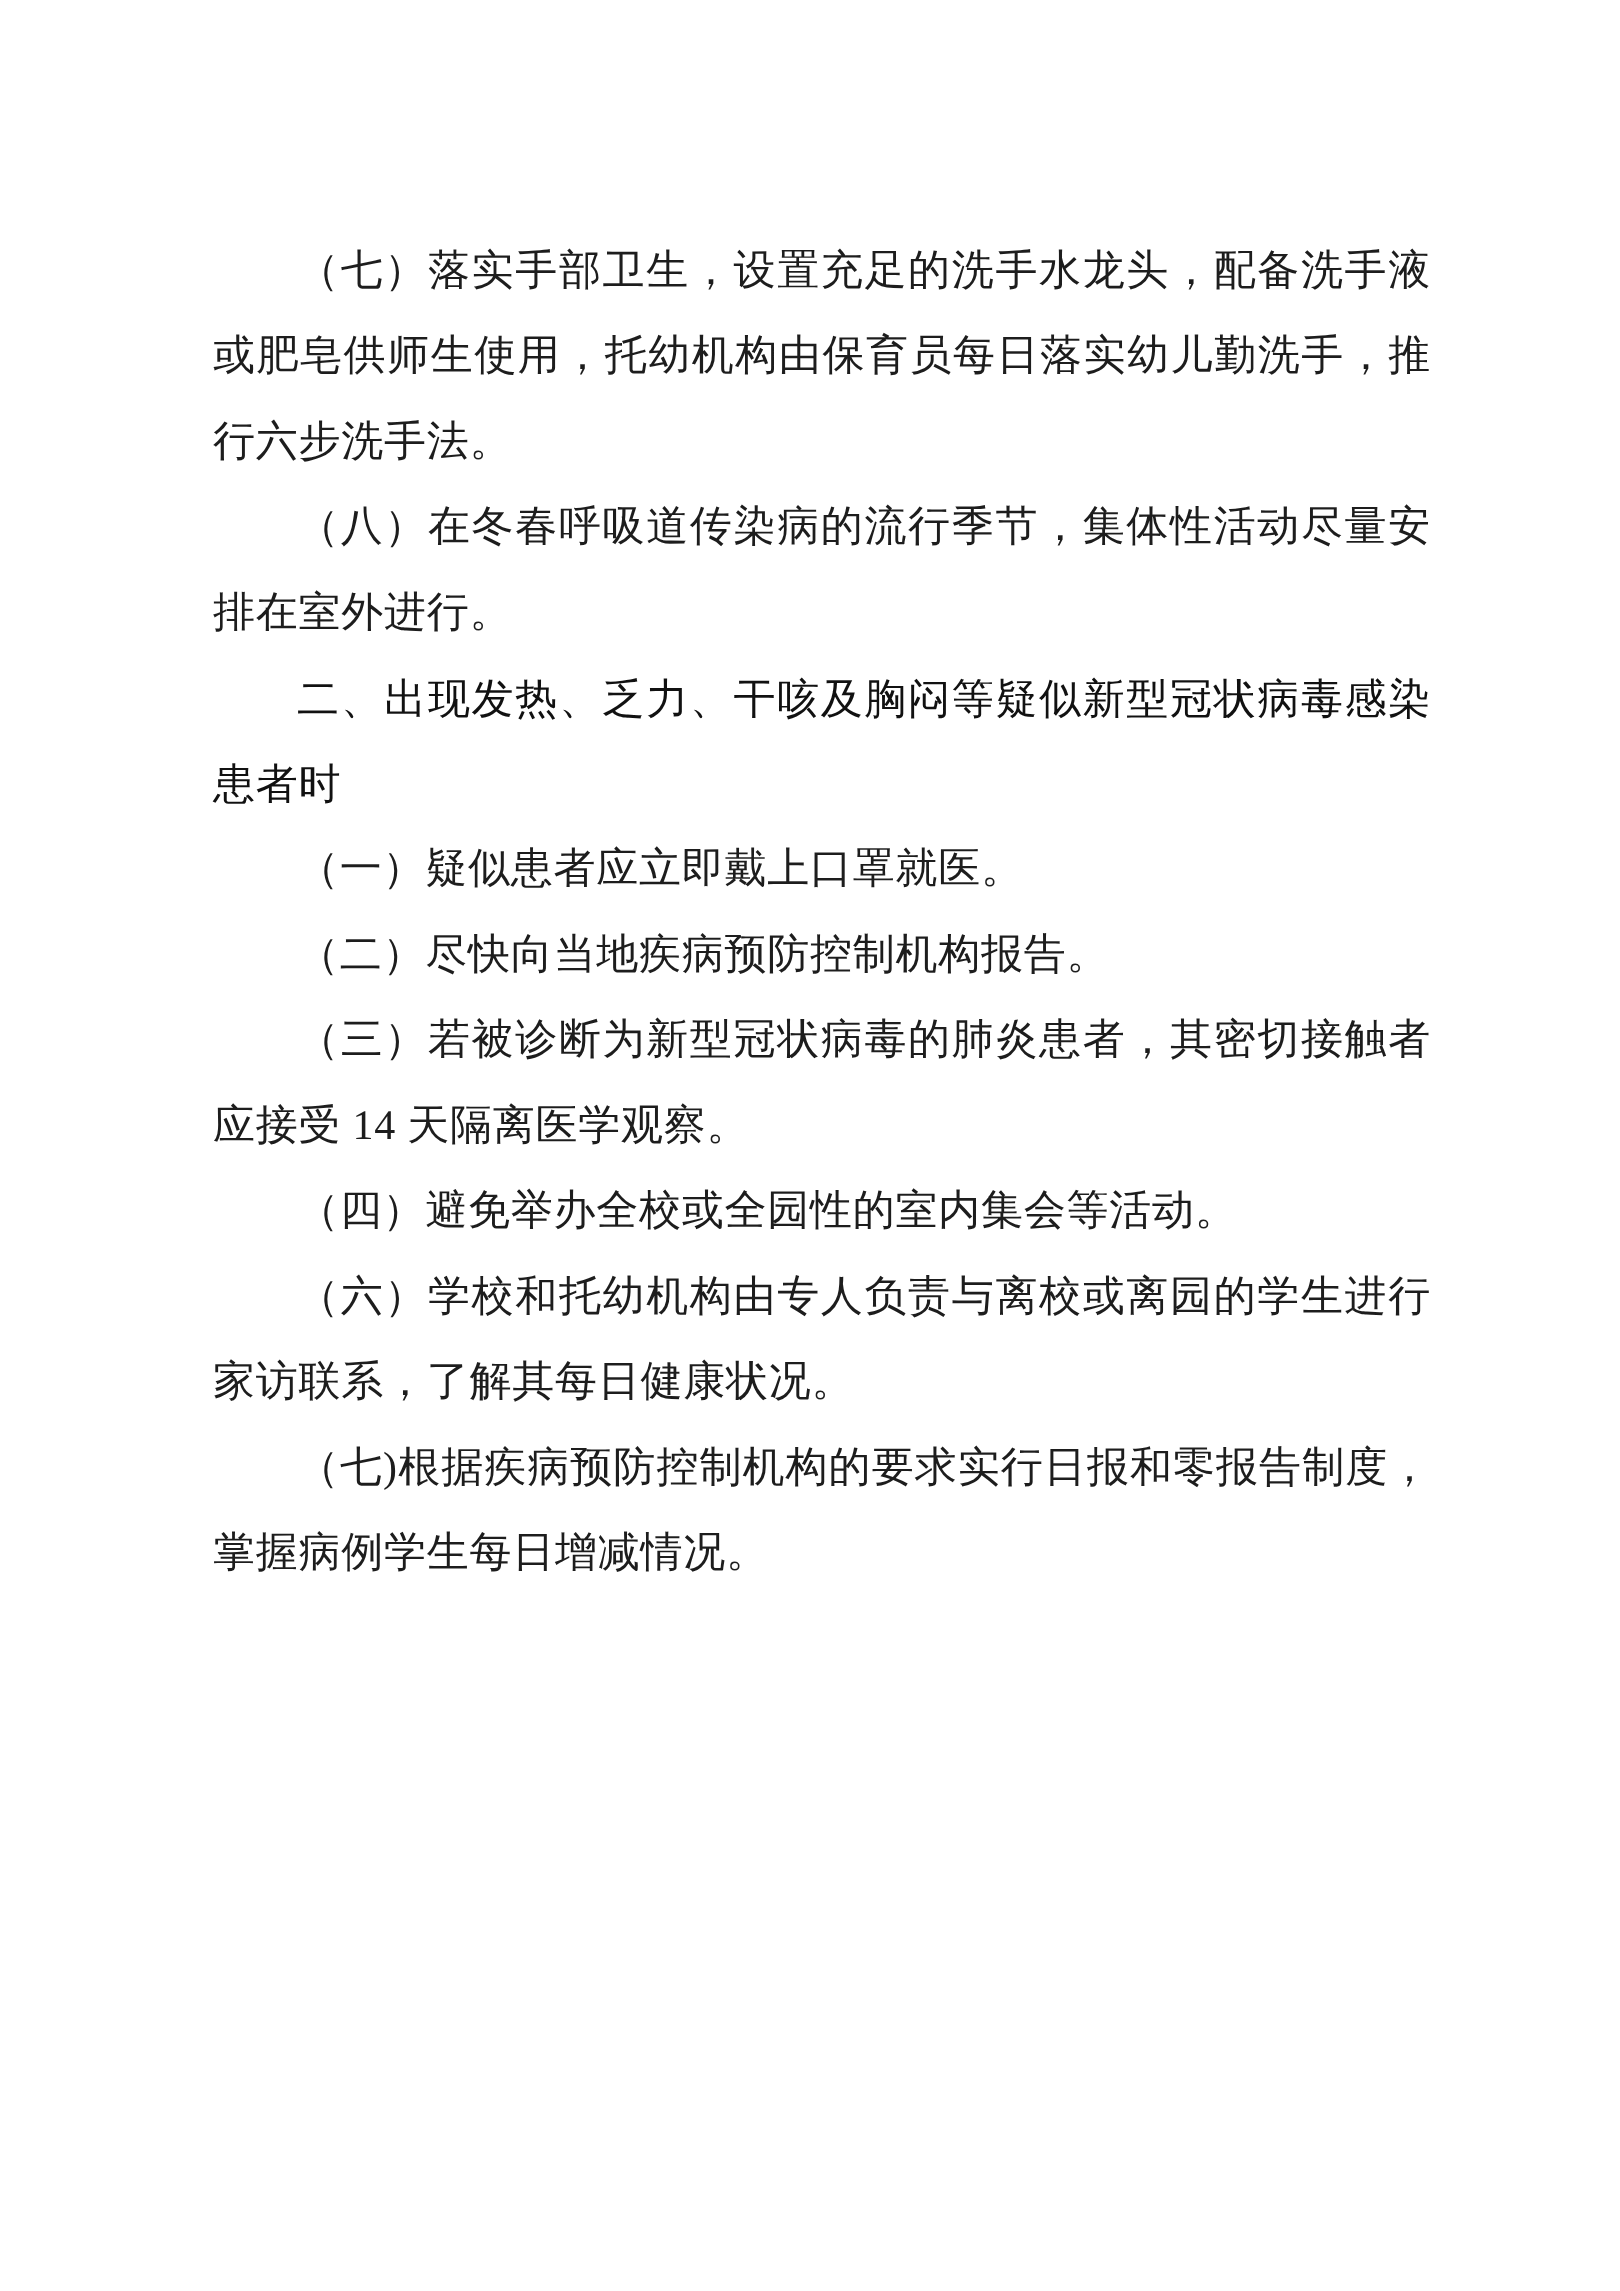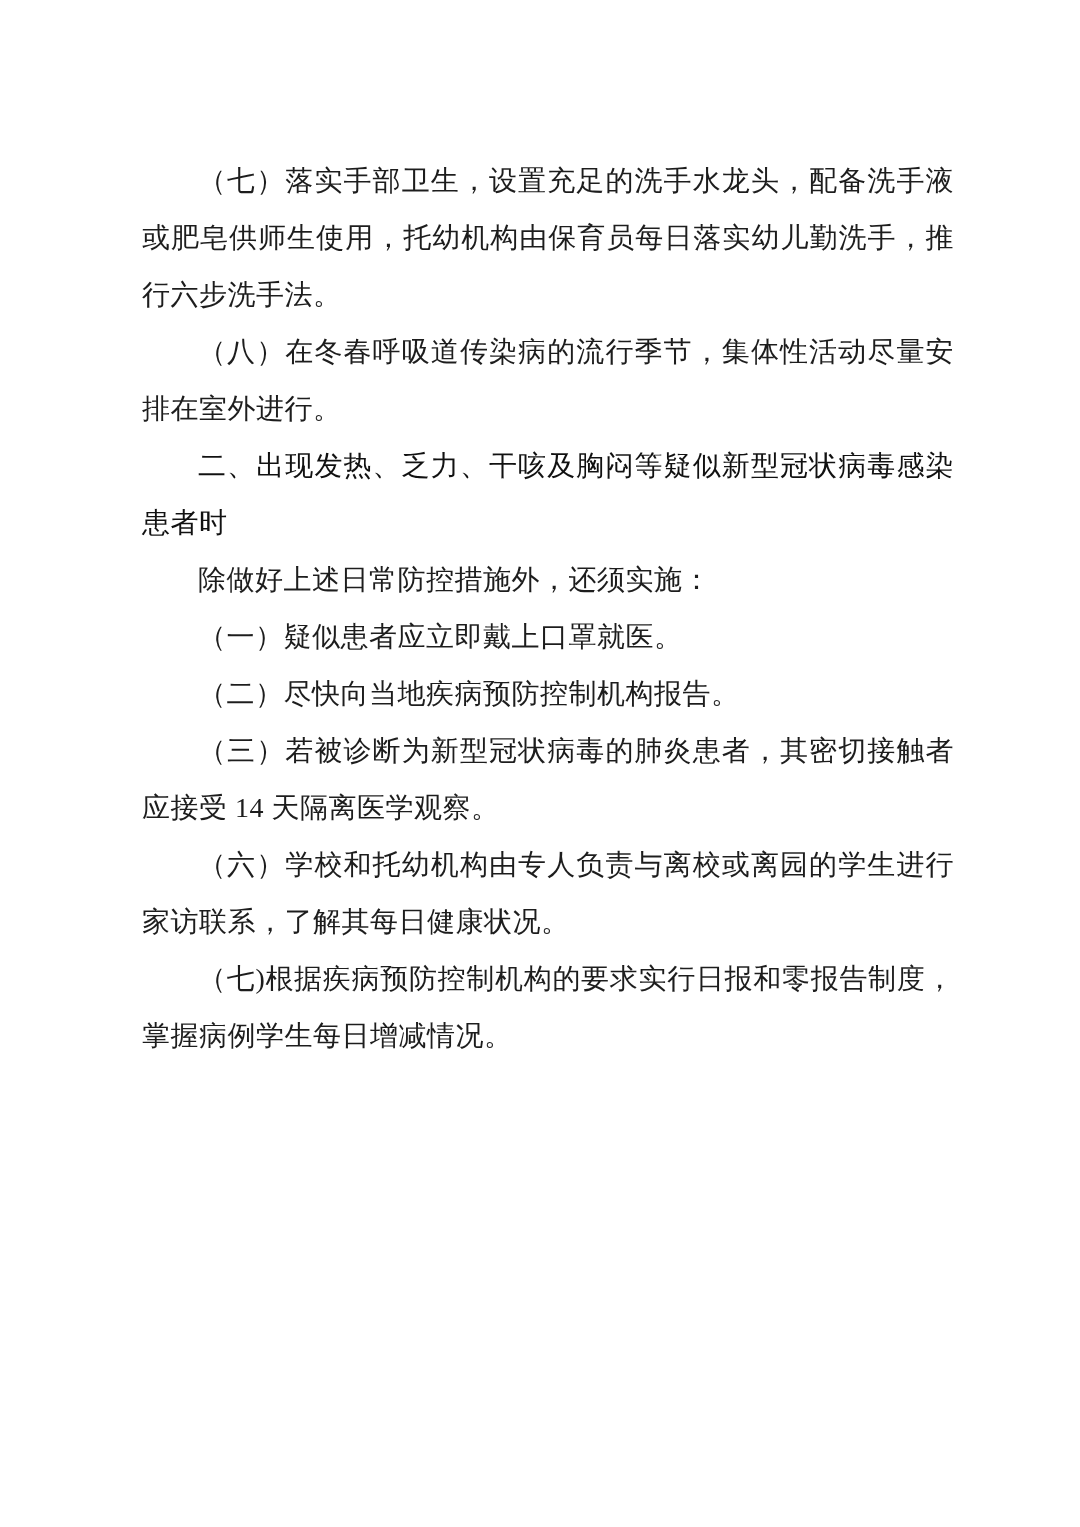--- a/index.html
+++ b/index.html
@@ -48,21 +48,21 @@
   }
 </style>
 </head>
 <body>
 
 <div class="page">
   <div class="content">
     <p class="para">（七）落实手部卫生，设置充足的洗手水龙头，配备洗手液或肥皂供师生使用，托幼机构由保育员每日落实幼儿勤洗手，推行六步洗手法。</p>
     <p class="para">（八）在冬春呼吸道传染病的流行季节，集体性活动尽量安排在室外进行。</p>
     <p class="para heading">二、出现发热、乏力、干咳及胸闷等疑似新型冠状病毒感染患者时</p>
-    <p class="para">除做好上述日常防控措施外，还须实施：</p>
     <p class="para">（一）疑似患者应立即戴上口罩就医。</p>
     <p class="para">（二）尽快向当地疾病预防控制机构报告。</p>
     <p class="para">（三）若被诊断为新型冠状病毒的肺炎患者，其密切接触者应接受 14 天隔离医学观察。</p>
+    <p class="para">（四）避免举办全校或全园性的室内集会等活动。</p>
     <p class="para">（六）学校和托幼机构由专人负责与离校或离园的学生进行家访联系，了解其每日健康状况。</p>
     <p class="para">（七)根据疾病预防控制机构的要求实行日报和零报告制度，掌握病例学生每日增减情况。</p>
   </div>
   <div class="page-number">— 31 —</div>
 </div>
 
 </body></html>

